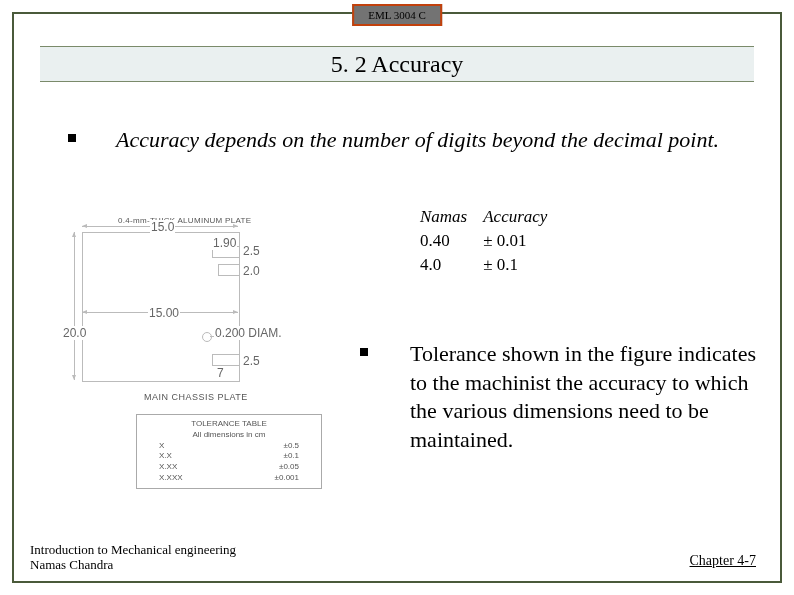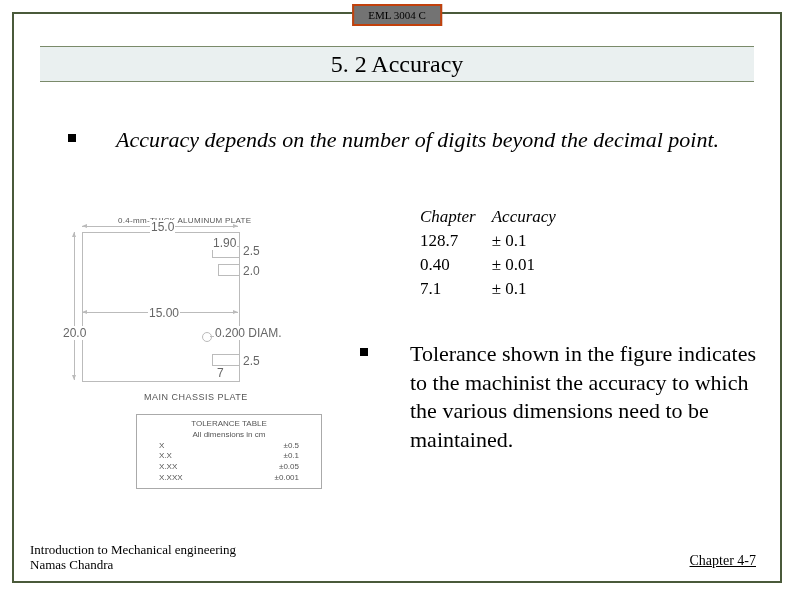--- a/index.html
+++ b/index.html
@@ -210,33 +210,29 @@
   <div class="title-bar">5. 2 Accuracy</div>
 
   <div class="bullet-row row1">
     <div class="bullet"></div>
     <div class="bullet-text">Accuracy depends on the number of digits  beyond the decimal point.</div>
   </div>
 
   <table class="num-table">
     <tbody>
         <tr>
-      <td class="hdr">Chapter</td>
+      <td class="hdr">Namas</td>
       <td class="hdr">Accuracy</td>
-    </tr>
-    <tr>
-      <td>128.7</td>
-      <td>± 0.1</td>
     </tr>
     <tr>
       <td>0.40</td>
       <td>± 0.01</td>
     </tr>
     <tr>
-      <td>7.1</td>
+      <td>4.0</td>
       <td>± 0.1</td>
     </tr>
   </tbody>
     </table>
 
   <div class="bullet-row row2">
     <div class="bullet"></div>
     <div class="bullet-text">Tolerance shown in the figure indicates to the machinist the accuracy to which the various dimensions need to be maintained.</div>
   </div>
 

